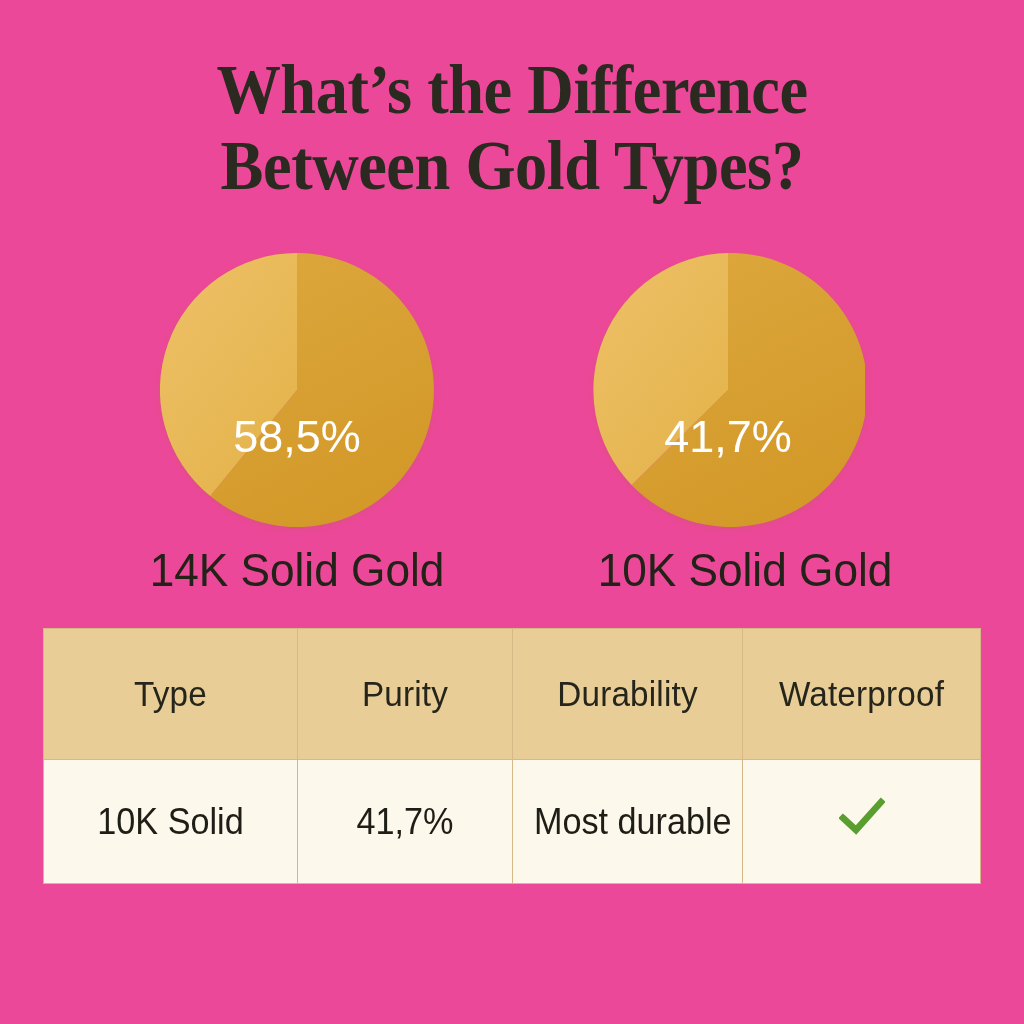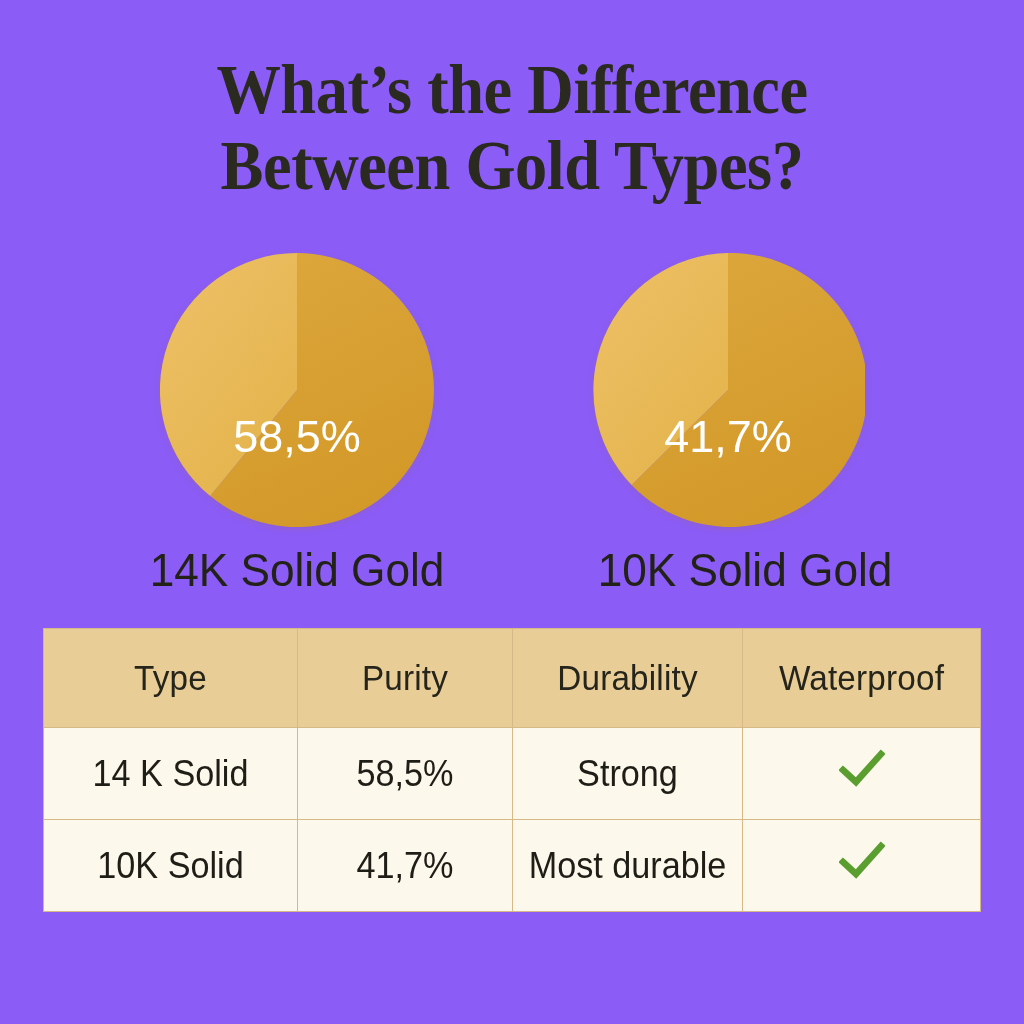--- a/index.html
+++ b/index.html
@@ -13,21 +13,21 @@
     overflow: hidden;
     background: #FDF6E4;
     font-family: "Liberation Sans", sans-serif;
     -webkit-font-smoothing: antialiased;
   }
 
   #infographic {
     position: relative;
     width: 1024px;
     height: 1024px;
-    background: #8b5cf6;
+    background: #ec4899;
   }
 
   
   .title-block {
     position: absolute;
     left: 0;
     top: 52px;
     width: 1024px;
     text-align: center;
   }
@@ -118,21 +118,21 @@
   .table col.c1 { width: 254px; }
   .table col.c2 { width: 215px; }
   .table col.c3 { width: 230px; }
   .table col.c4 { width: 238px; }
 
   .table th,
   .table td {
     border: 1px solid #D6B987;
     text-align: center;
     vertical-align: middle;
-    padding: 0;
+    padding: 16px;
     font-family: "Liberation Sans", sans-serif;
     font-weight: 400;
   }
   .table thead th {
     height: 98px;
     background: #E9CD96;
     color: #26251C;
     font-size: 35px;
     letter-spacing: 0.2px;
   }
@@ -229,38 +229,20 @@
             <span class="cell-inner">Durability</span>
           </th>
         <th>
             <span class="cell-inner">Waterproof</span>
           </th>
       </tr>
     </thead>
     <tbody>
       <tr>
         <td>
-            <span class="cell-inner">14 K Solid</span>
-          </td>
-        <td>
-            <span class="cell-inner">58,5%</span>
-          </td>
-        <td>
-            <span class="cell-inner">Strong</span>
-          </td>
-        <td>
-          <span class="check">
-            <svg width="46" height="40" viewBox="0 0 46 40" aria-hidden="true">
-              <path d="M4 21 L17 33 L42 5" fill="none" stroke="#5A9E30" stroke-width="6.5" stroke-linecap="square" stroke-linejoin="miter"></path>
-            </svg>
-          </span>
-        </td>
-      </tr>
-      <tr>
-        <td>
             <span class="cell-inner">10K Solid</span>
           </td>
         <td>
             <span class="cell-inner">41,7%</span>
           </td>
         <td>
             <span class="cell-inner">Most durable</span>
           </td>
         <td>
           <span class="check">

